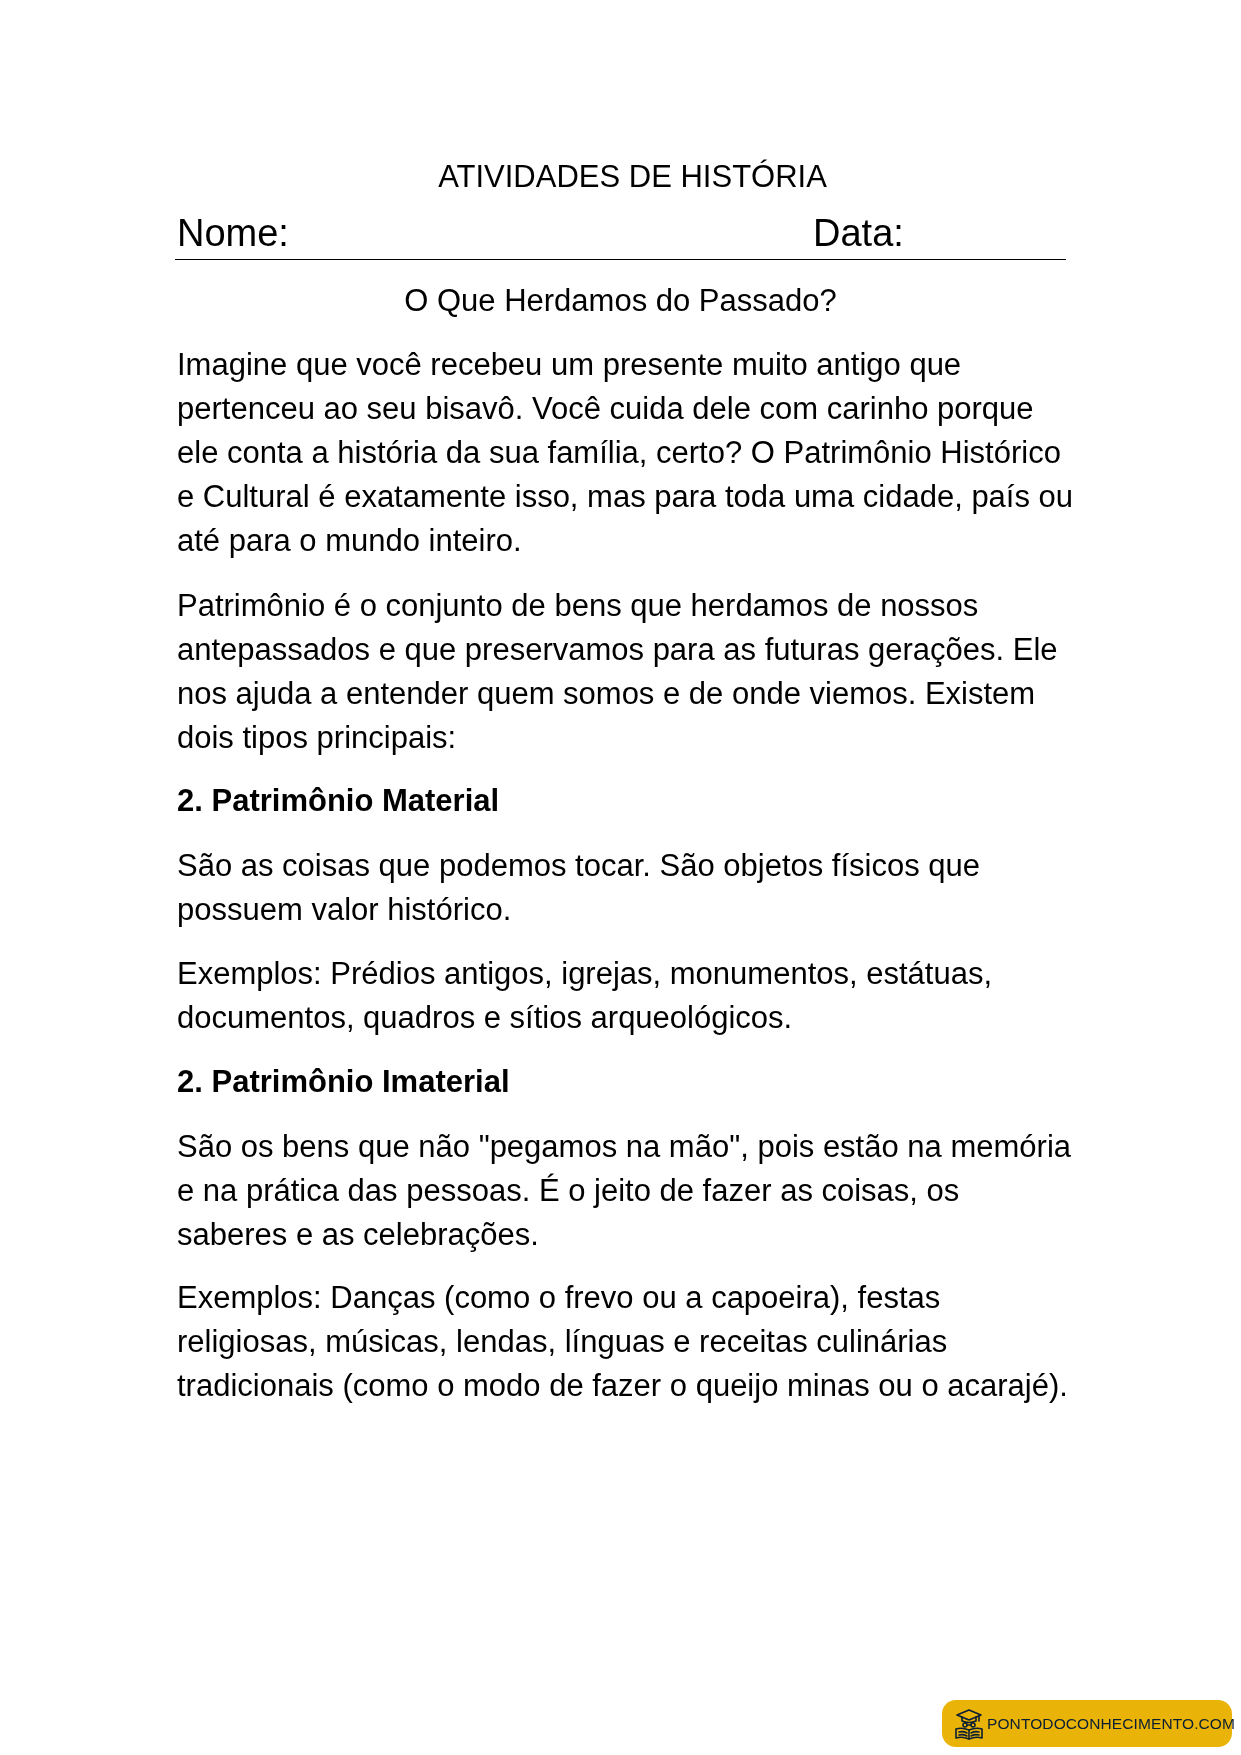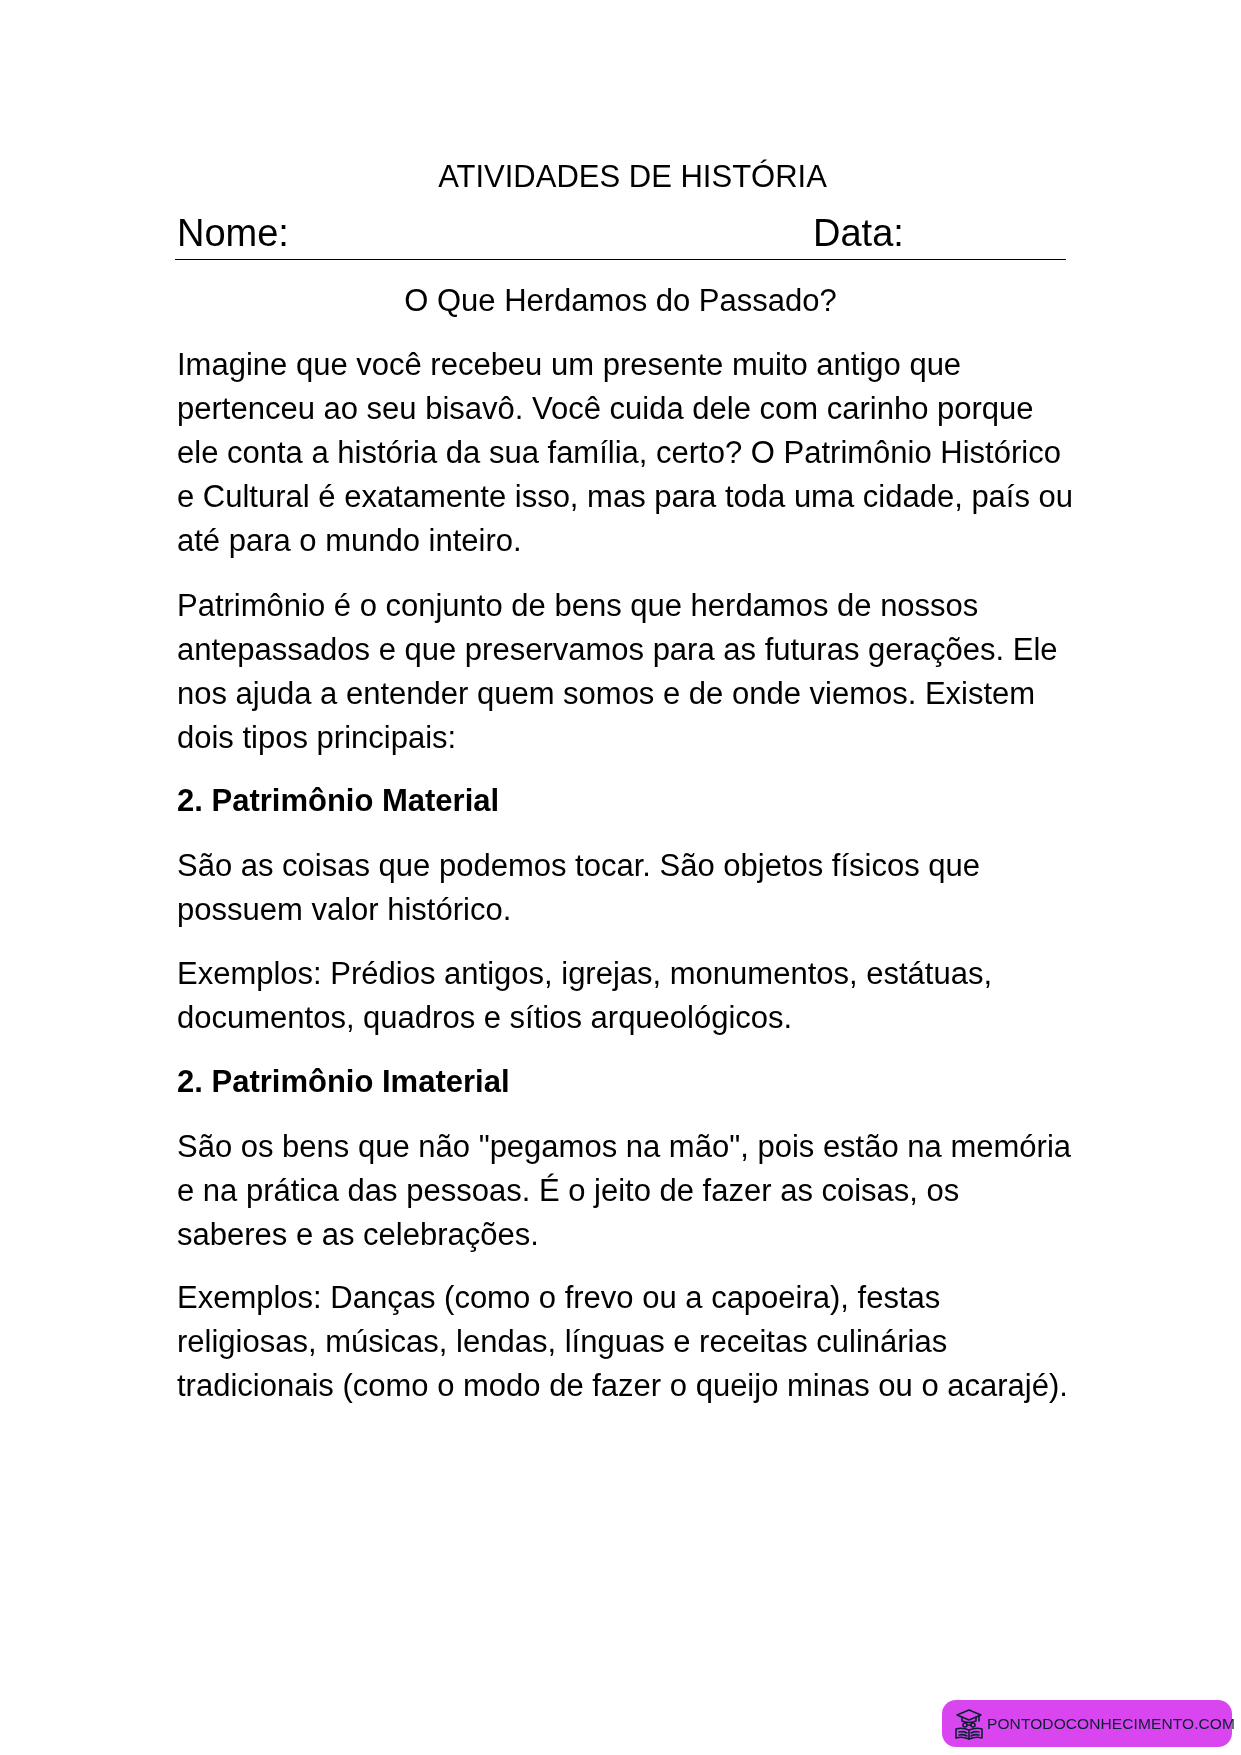--- a/index.html
+++ b/index.html
@@ -80,21 +80,21 @@
       font-weight: bold;
       margin: 0;
     }
     .badge {
       position: absolute;
       left: 942px;
       top: 1700px;
       width: 290px;
       height: 47px;
       border-radius: 14px;
-      background: #d946ef;
+      background: #eab308;
       display: flex;
       align-items: center;
       box-sizing: border-box;
       padding-left: 12px;
       text-decoration: none;
       color: #0b1f33;
     }
     .badge .logo {
       width: 30px;
       height: 32px;

